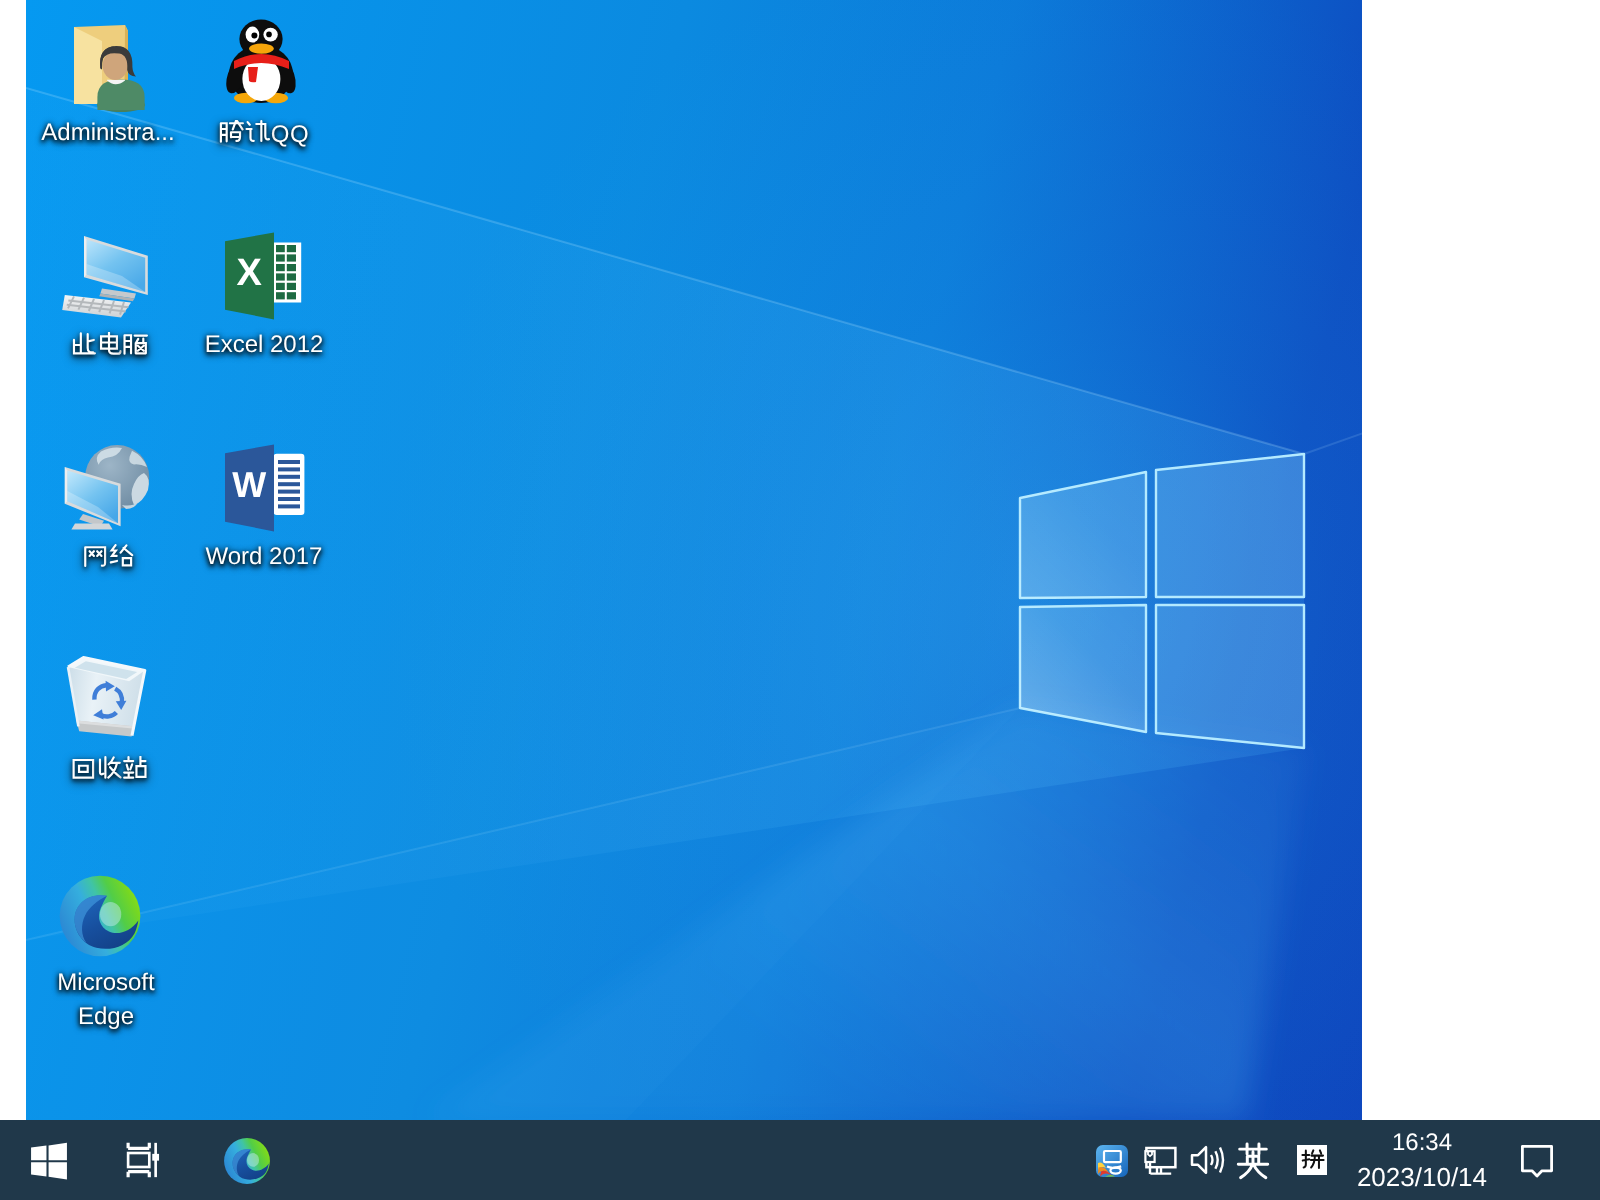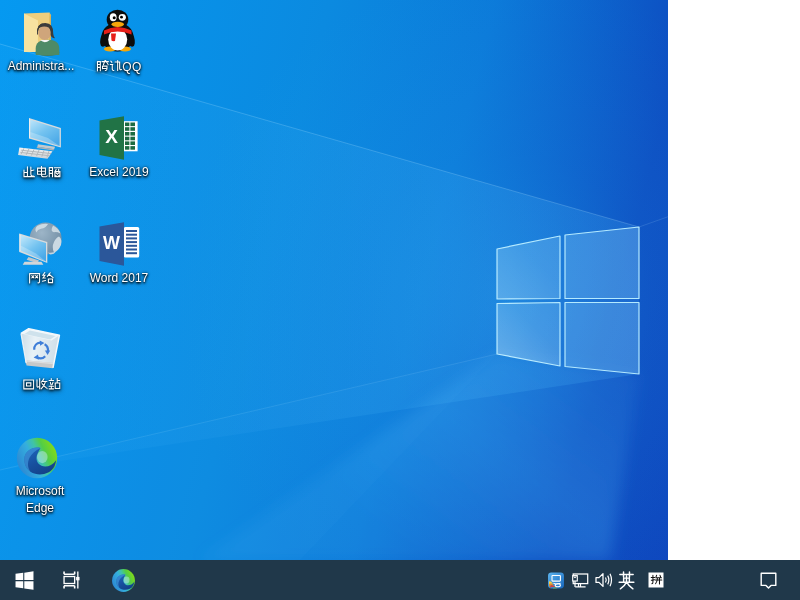--- a/index.html
+++ b/index.html
@@ -1,17 +1,17 @@
 <!DOCTYPE html>
 <html><head>
 <meta charset="utf-8">
 <style>
   html,body{margin:0;padding:0;width:800px;height:600px;overflow:hidden;
     font-family:"Liberation Sans",sans-serif;}
-  #desktop{position:absolute;left:0;top:0;width:668px;height:560px;overflow:hidden;}
+  #desktop{position:absolute;left:13px;top:0;width:668px;height:560px;overflow:hidden;}
   #bg{position:absolute;left:0;top:0;}
   .icon{position:absolute;width:80px;text-align:center;color:#fff;}
   .icon .art{position:absolute;top:0;left:50%;transform:translateX(-50%);}
   .lbl{position:absolute;top:50px;left:-8px;right:-8px;font-size:12px;line-height:13px;color:#fff;
     text-shadow:0 1px 2px rgba(0,0,0,.95),0 0 3px rgba(0,0,0,.8),0 2px 3px rgba(0,0,0,.6);
     letter-spacing:0;}
   .lbl svg{vertical-align:-2px;filter:drop-shadow(0 1px 1px rgba(0,0,0,.9)) drop-shadow(0 1px 2px rgba(0,0,0,.65));}
   #taskbar{position:absolute;left:0;top:560px;width:800px;height:40px;background:#20384a;}
   .tb{position:absolute;top:0;height:40px;display:flex;align-items:center;justify-content:center;}
   .clock{position:absolute;right:54px;top:0;height:40px;width:70px;color:#fff;font-size:12px;
@@ -191,21 +191,21 @@
       <rect x="26" y="20.7" width="4.4" height="3.6"></rect>
           <rect x="31.4" y="20.7" width="4.6" height="3.6"></rect>
       <rect x="26" y="25.4" width="4.4" height="3.6"></rect>
           <rect x="31.4" y="25.4" width="4.6" height="3.6"></rect>
       <rect x="26" y="30.1" width="4.4" height="3.6"></rect>
           <rect x="31.4" y="30.1" width="4.6" height="3.6"></rect>
     </g>
     <path d="M0.5,4.6 L25,0.3 L25,43.7 L0.5,38.9 Z" fill="#217346"></path>
     <text x="12.6" y="26.6" font-size="19" font-weight="bold" fill="#ffffff" text-anchor="middle" font-family="Liberation Sans">X</text>
   </svg>
-  <div class="lbl">Excel 2019</div>
+  <div class="lbl">Excel 2012</div>
 </div>
 
 <div class="icon" style="left:1px;top:222px;">
   <svg class="art" width="46" height="46" viewBox="0 0 46 46" style="left:17px;transform:none;">
     <defs>
       <radialGradient id="glb" cx="0.38" cy="0.32" r="0.85">
         <stop offset="0" stop-color="#9db5c7"></stop>
             <stop offset="0.72" stop-color="#7793a9"></stop>
             <stop offset="1" stop-color="#69879d"></stop>
       </radialGradient>
@@ -366,18 +366,22 @@
   </div>
   <div class="tb" style="left:646px;width:20px;">
     <svg width="16" height="16" viewBox="0 0 16 16">
       <rect x="0.5" y="0.5" width="15" height="15" fill="#fff"></rect>
       <g fill="none" stroke="#111" stroke-width="1.3" stroke-linecap="round" transform="translate(1.8,1.6) scale(0.78)">
         <path d="M4,2.2 V11 Q4,12.8 2.6,13 M1.8,5 H6.2 M2,8.6 Q4,8.2 6.2,7.8"></path>
         <path d="M8.8,2 L8,4 M13,2 L13.8,4 M7.6,5.4 H15 M7.2,8.2 H15.4 M9.8,5.4 Q9.8,10.4 7.4,13 M12.4,5.4 V13.4"></path>
       </g>
     </svg>
   </div>
+  <div class="clock">
+      <span>16:34</span>
+      <span style="font-size:13px;">2023/10/14</span>
+    </div>
   <div class="tb" style="left:752px;width:32px;">
     <svg width="17" height="17" viewBox="0 0 17 17" fill="none" stroke="#fff" stroke-width="1.4" stroke-linejoin="round">
       <path d="M1.2,1.2 H15.8 V13.4 H11 L8.5,16 L6,13.4 H1.2 Z"></path>
     </svg>
   </div>
 </div>
 
 </body></html>

